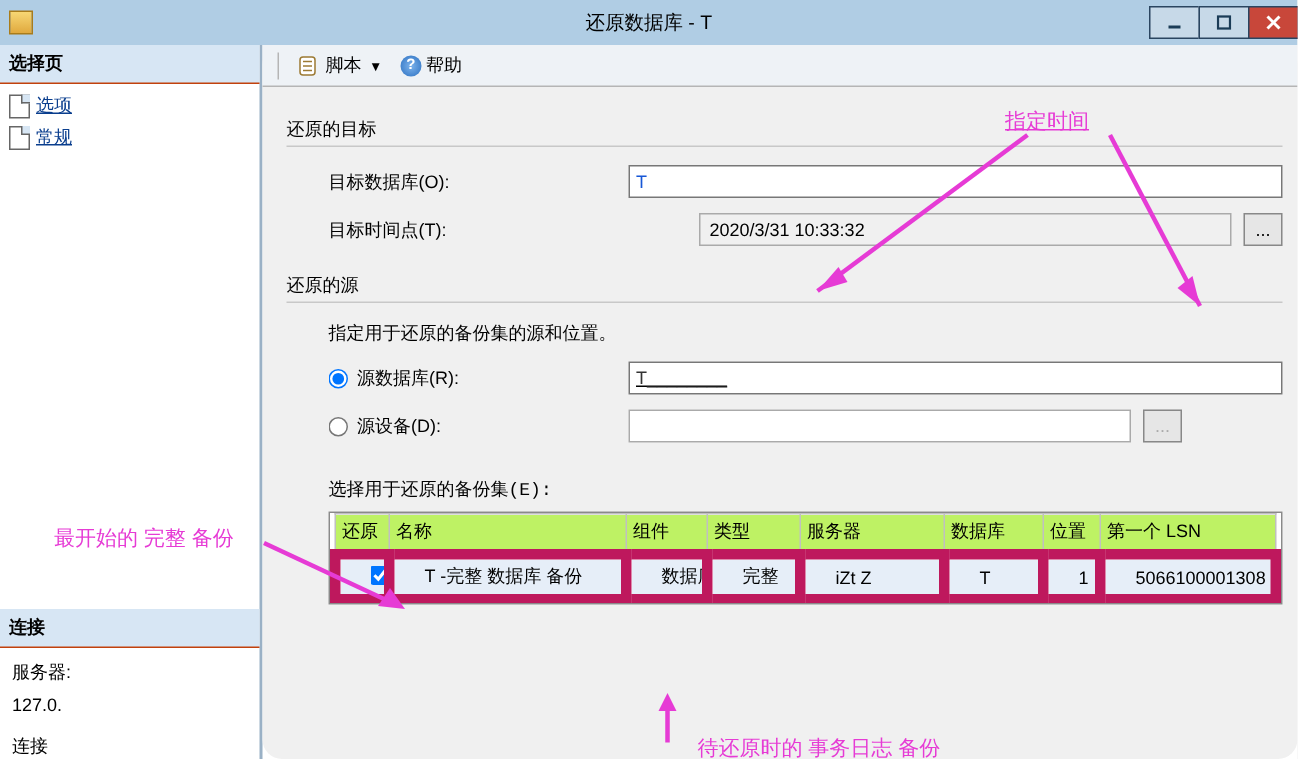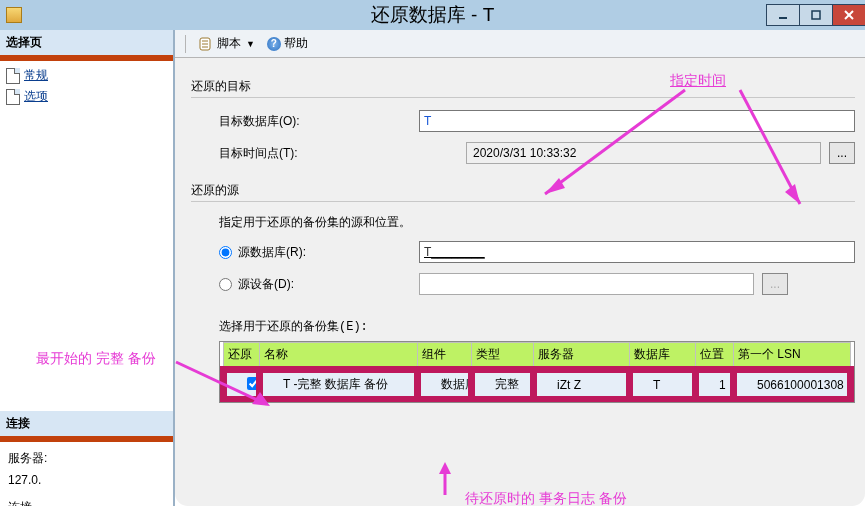--- a/index.html
+++ b/index.html
@@ -1,30 +1,30 @@
 <!DOCTYPE html>
 <html><head>
 <meta charset="utf-8">
 <style>
   * { box-sizing: border-box; margin: 0; padding: 0; font-family: "Microsoft YaHei", SimSun, Arial, sans-serif; font-size: 12px; }
   body { background: #fff; width: 865px; height: 506px; overflow: hidden; position: relative; }
 
   .titlebar { height: 30px; background: #B0CDE4; display: flex; align-items: center; position: relative; }
   .titlebar .appicon { width: 16px; height: 16px; margin-left: 6px; background: linear-gradient(#f7d774,#e0a93e); border: 1px solid #a97c1a; }
-  .titlebar .title { position: absolute; left: 50%; transform: translateX(-50%); font-size: 19px; }
+  .titlebar .title { position: absolute; left: 50%; transform: translateX(-50%); font-size: 13px; }
   .winbtns { margin-left: auto; display: flex; }
   .winbtn { width: 34px; height: 22px; display: flex; align-items: center; justify-content: center; border: 1px solid #2a4560; margin-right: -1px; }
   .winbtn.min { background: #C7D9E8; }
   .winbtn.max { background: #C7D9E8; }
   .winbtn.close { background: #C8473A; color: #fff; }
   .winbtn svg { display: block; }
 
   .main { display: flex; height: 476px; }
   .leftpane { width: 211px; border-right: 2px solid #9AB1C6; background: #fff; display: flex; flex-direction: column; }
-  .pane-hdr { background: #D7E6F4; border-bottom: 6px solid #c2410c; padding: 4px 6px; font-weight: bold; }
+  .pane-hdr { background: #D7E6F4; border-bottom: 1px solid #c2410c; padding: 4px 6px; font-weight: bold; }
   .navlist { padding: 4px 2px; }
   .navitem { display: flex; align-items: center; gap: 4px; padding: 2px 4px; }
   .navitem .pageicon { width: 14px; height: 16px; border: 1px solid #666; background: #fff; position: relative; }
   .navitem .pageicon::after { content:""; position:absolute; right:-1px; top:-1px; width:5px; height:5px; background:#D7E6F4; border-left:1px solid #666; border-bottom:1px solid #666; }
   .navitem a { color: #0a3e8e; text-decoration: underline; }
 
   .conn-hdr { margin-top: auto; }
 
   .conninfo { padding: 6px 8px; line-height: 1.8; }
 
@@ -87,25 +87,25 @@
       </div>
   </div>
 </div>
 
 <div class="main">
   <div class="leftpane">
     <div class="pane-hdr">选择页</div>
     <div class="navlist">
       <div class="navitem">
         <span class="pageicon"></span>
-        <a>常规</a>
+        <a>选项</a>
       </div>
       <div class="navitem">
         <span class="pageicon"></span>
-        <a>选项</a>
+        <a>常规</a>
       </div>
     </div>
     <div class="pane-hdr conn-hdr" style="margin-top:300px;">连接</div>
     <div class="conninfo">
       <div>服务器:</div>
       <div>127.0.</div>
       <div style="margin-top:6px;">连接</div>
     </div>
   </div>
 

